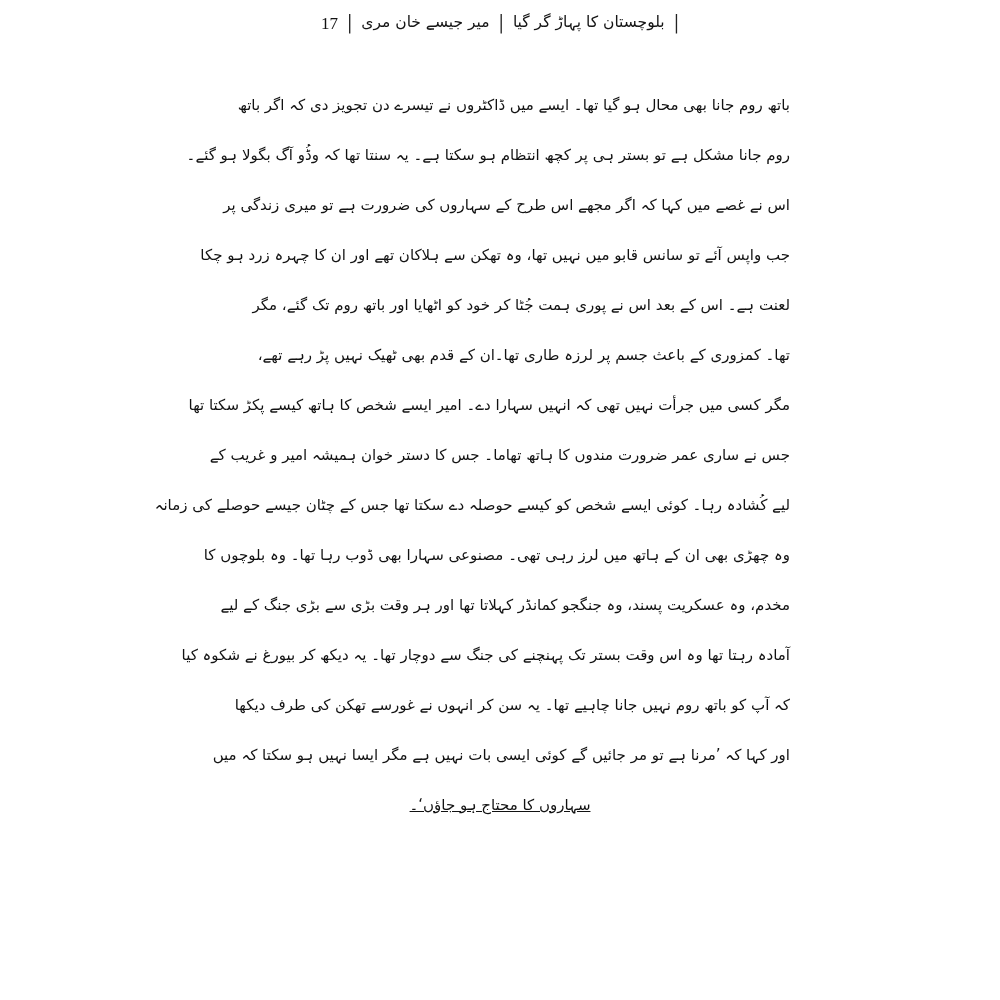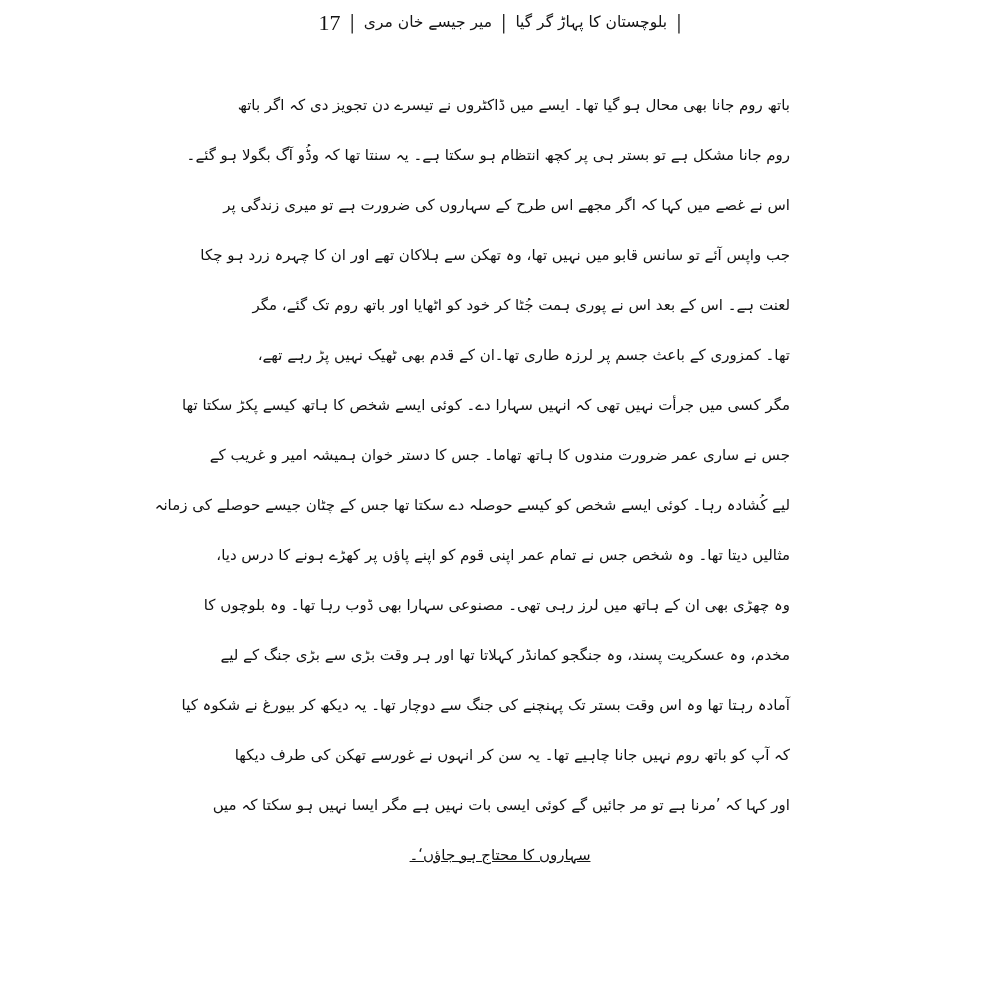--- a/index.html
+++ b/index.html
@@ -44,21 +44,21 @@
   }
 
   .header .book-title,
   .header .author-name {
     font-family: "DejaVu Sans", sans-serif;
     letter-spacing: -0.2px;
   }
 
   .header .page-number {
     font-family: "Liberation Serif", serif;
-    font-size: 22px;
+    font-size: 17px;
     color: #121212;
     direction: ltr;
   }
 
   
   .body-block {
     position: absolute;
     top: 80px;
     right: 210px;
     width: 580px;
@@ -117,30 +117,27 @@
     <div class="text-line">
         <span>جب واپس آئے تو سانس قابو میں نہیں تھا، وہ تھکن سے ہلاکان تھے اور ان کا چہرہ زرد ہو چکا</span>
       </div>
     <div class="text-line">
         <span>لعنت ہے۔ اس کے بعد اس نے پوری ہمت جُٹا کر خود کو اٹھایا اور باتھ روم تک گئے، مگر</span>
       </div>
     <div class="text-line">
         <span>تھا۔ کمزوری کے باعث جسم پر لرزہ طاری تھا۔ان کے قدم بھی ٹھیک نہیں پڑ رہے تھے،</span>
       </div>
     <div class="text-line">
-        <span>مگر کسی میں جرأت نہیں تھی کہ انہیں سہارا دے۔ کوئی ایسے شخص کا ہاتھ کیسے پکڑ سکتا تھا</span>
+        <span>مگر کسی میں جرأت نہیں تھی کہ انہیں سہارا دے۔ امیر ایسے شخص کا ہاتھ کیسے پکڑ سکتا تھا</span>
       </div>
     <div class="text-line">
         <span>جس نے ساری عمر ضرورت مندوں کا ہاتھ تھاما۔ جس کا دستر خوان ہمیشہ امیر و غریب کے</span>
       </div>
     <div class="text-line">
         <span>لیے کُشادہ رہا۔ کوئی ایسے شخص کو کیسے حوصلہ دے سکتا تھا جس کے چٹان جیسے حوصلے کی زمانہ</span>
-      </div>
-    <div class="text-line">
-        <span>مثالیں دیتا تھا۔ وہ شخص جس نے تمام عمر اپنی قوم کو اپنے پاؤں پر کھڑے ہونے کا درس دیا،</span>
       </div>
     <div class="text-line">
         <span>وہ چھڑی بھی ان کے ہاتھ میں لرز رہی تھی۔ مصنوعی سہارا بھی ڈوب رہا تھا۔ وہ بلوچوں کا</span>
       </div>
     <div class="text-line">
         <span>مخدم، وہ عسکریت پسند، وہ جنگجو کمانڈر کہلاتا تھا اور ہر وقت بڑی سے بڑی جنگ کے لیے</span>
       </div>
     <div class="text-line">
         <span>آمادہ رہتا تھا وہ اس وقت بستر تک پہنچنے کی جنگ سے دوچار تھا۔ یہ دیکھ کر بیورغ نے شکوہ کیا</span>
       </div>

